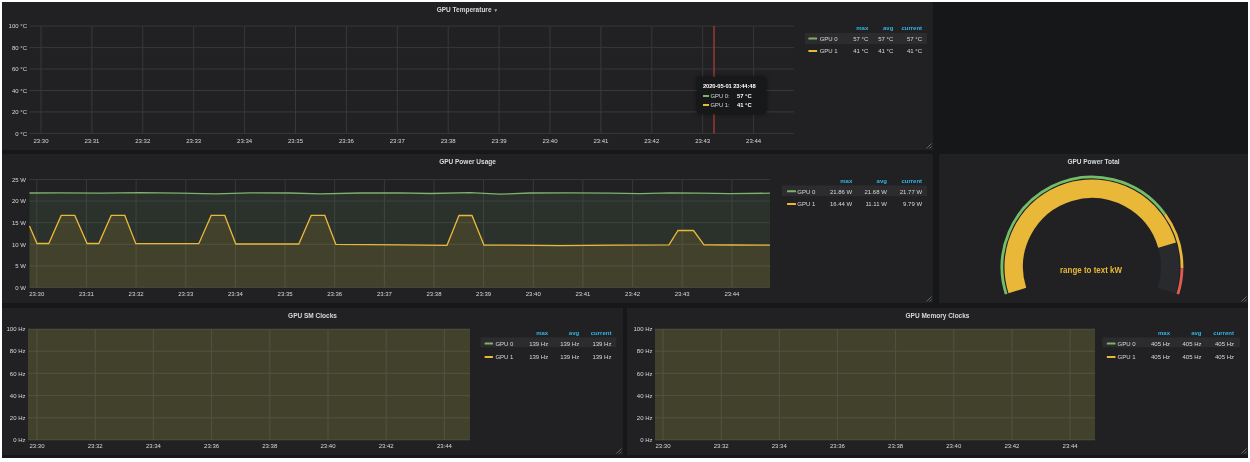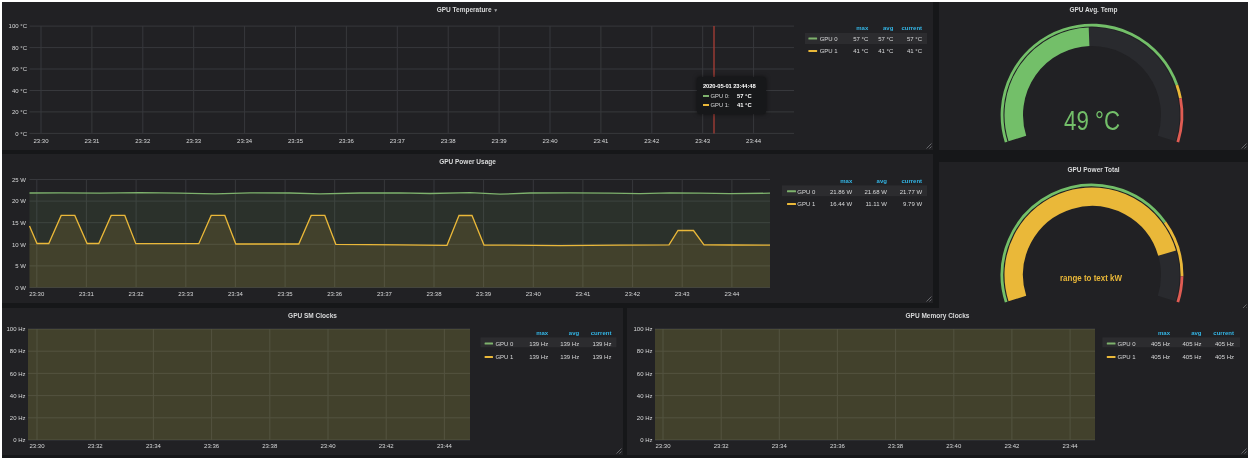--- a/index.html
+++ b/index.html
@@ -75,33 +75,20 @@
       <div style="position:absolute;left:695px;top:74.5px;width:68.5px;height:37px;background:#17181a;border-radius:3px;box-shadow:0 0 4px rgba(0,0,0,0.6)">
         <div style="position:absolute;left:6px;top:6px;font-size:5.8px;font-weight:bold;color:#fff;white-space:nowrap;letter-spacing:-0.1px">2020-05-01 23:44:48</div>
         <div style="position:absolute;left:5.5px;top:18.5px;width:6px;height:1.8px;background:#7eb26d"></div>
         <div style="position:absolute;left:13.5px;top:16.5px;font-size:5.8px;color:#d8d9da">GPU 0:</div>
         <div style="position:absolute;left:40px;top:16.5px;font-size:5.8px;font-weight:bold;color:#fff">57 °C</div>
         <div style="position:absolute;left:5.5px;top:27.5px;width:6px;height:1.8px;background:#eab839"></div>
         <div style="position:absolute;left:13.5px;top:25.5px;font-size:5.8px;color:#d8d9da">GPU 1:</div>
         <div style="position:absolute;left:40px;top:25.5px;font-size:5.8px;font-weight:bold;color:#fff">41 °C</div>
       </div>
     </div>
-    <div class="panel" style="left:937px;top:0px;width:309px;height:148px">
-      <div class="ptitle">GPU Avg. Temp</div>
-      <svg width="309" height="148" viewBox="0 0 309 148" style="position:absolute;left:0;top:0">
-        <path d="M 78.37 136.53 A 78.25 78.25 0 1 1 227.63 136.53" fill="none" stroke="#292a2e" stroke-width="18.5"></path>
-        <path d="M 78.37 136.53 A 78.25 78.25 0 0 1 150.06 34.81" fill="none" stroke="#73bf69" stroke-width="18.5"></path>
-        <path d="M 67.17 140.06 A 90.00 90.00 0 0 1 237.85 82.99" fill="none" stroke="#73bf69" stroke-width="2.8"></path>
-        <path d="M 237.85 82.99 A 90.00 90.00 0 0 1 241.45 96.34" fill="none" stroke="#eab839" stroke-width="2.8"></path>
-        <path d="M 241.45 96.34 A 90.00 90.00 0 0 1 238.83 140.06" fill="none" stroke="#e05c53" stroke-width="2.8"></path>
-        <text x="153" y="127.5" font-size="27" fill="#73bf69" text-anchor="middle" font-weight="500" font-family="Liberation Sans, sans-serif" textLength="56" lengthAdjust="spacingAndGlyphs">49 °C</text>
-        <line x1="302.5" y1="146.5" x2="307.5" y2="141.5" stroke="#77787c" stroke-width="1" opacity="0.8"></line>
-        <line x1="305.5" y1="146.5" x2="307.5" y2="144.5" stroke="#77787c" stroke-width="1" opacity="0.8"></line>
-      </svg>
-    </div>
     <div class="panel" style="left:0px;top:152px;width:931px;height:149px">
       <div class="ptitle">GPU Power Usage</div>
       <svg width="931" height="149" viewBox="0 0 931 149" style="position:absolute;left:0;top:0">
         <line x1="27.5" y1="25.5" x2="768.0" y2="25.5" stroke="#37383c" stroke-width="1" opacity="1.0"></line>
         <line x1="27.5" y1="47.1" x2="768.0" y2="47.1" stroke="#37383c" stroke-width="1" opacity="1.0"></line>
         <line x1="27.5" y1="68.7" x2="768.0" y2="68.7" stroke="#37383c" stroke-width="1" opacity="1.0"></line>
         <line x1="27.5" y1="90.3" x2="768.0" y2="90.3" stroke="#37383c" stroke-width="1" opacity="1.0"></line>
         <line x1="27.5" y1="111.9" x2="768.0" y2="111.9" stroke="#37383c" stroke-width="1" opacity="1.0"></line>
         <line x1="27.5" y1="133.5" x2="768.0" y2="133.5" stroke="#37383c" stroke-width="1" opacity="1.0"></line>
         <line x1="34.8" y1="25.5" x2="34.8" y2="133.5" stroke="#37383c" stroke-width="1" opacity="1.0"></line>
@@ -155,21 +142,21 @@
         <text x="920.1" y="39.5" font-size="6" fill="#d8d9da" text-anchor="end" font-weight="normal" font-family="Liberation Sans, sans-serif">21.77 W</text>
         <rect x="785.0" y="49.0" width="9.0" height="2" rx="0.5" fill="#eab839"></rect>
         <text x="795.3" y="52.2" font-size="6" fill="#d8d9da" text-anchor="start" font-weight="normal" font-family="Liberation Sans, sans-serif">GPU 1</text>
         <text x="850.3" y="52.2" font-size="6" fill="#d8d9da" text-anchor="end" font-weight="normal" font-family="Liberation Sans, sans-serif">16.44 W</text>
         <text x="884.9" y="52.2" font-size="6" fill="#d8d9da" text-anchor="end" font-weight="normal" font-family="Liberation Sans, sans-serif">11.11 W</text>
         <text x="920.1" y="52.2" font-size="6" fill="#d8d9da" text-anchor="end" font-weight="normal" font-family="Liberation Sans, sans-serif">9.79 W</text>
         <line x1="924.5" y1="147.5" x2="929.5" y2="142.5" stroke="#77787c" stroke-width="1" opacity="0.8"></line>
         <line x1="927.5" y1="147.5" x2="929.5" y2="145.5" stroke="#77787c" stroke-width="1" opacity="0.8"></line>
       </svg>
     </div>
-    <div class="panel" style="left:937px;top:160px;width:309px;height:149px">
+    <div class="panel" style="left:937px;top:152px;width:309px;height:149px">
       <div class="ptitle">GPU Power Total</div>
       <svg width="309" height="149" viewBox="0 0 309 149" style="position:absolute;left:0;top:0">
         <path d="M 78.37 136.53 A 78.25 78.25 0 1 1 227.63 136.53" fill="none" stroke="#292a2e" stroke-width="18.5"></path>
         <path d="M 78.37 136.53 A 78.25 78.25 0 1 1 228.12 91.10" fill="none" stroke="#eab839" stroke-width="18.5"></path>
         <path d="M 67.17 140.06 A 90.00 90.00 0 0 1 225.98 60.33" fill="none" stroke="#73bf69" stroke-width="2.8"></path>
         <path d="M 225.98 60.33 A 90.00 90.00 0 0 1 242.99 114.15" fill="none" stroke="#eab839" stroke-width="2.8"></path>
         <path d="M 242.99 114.15 A 90.00 90.00 0 0 1 238.83 140.06" fill="none" stroke="#e05c53" stroke-width="2.8"></path>
         <text x="152" y="119.30000000000001" font-size="9.5" fill="#eab839" text-anchor="middle" font-weight="bold" font-family="Liberation Sans, sans-serif" textLength="62" lengthAdjust="spacingAndGlyphs">range to text kW</text>
         <line x1="302.5" y1="147.5" x2="307.5" y2="142.5" stroke="#77787c" stroke-width="1" opacity="0.8"></line>
         <line x1="305.5" y1="147.5" x2="307.5" y2="145.5" stroke="#77787c" stroke-width="1" opacity="0.8"></line>

